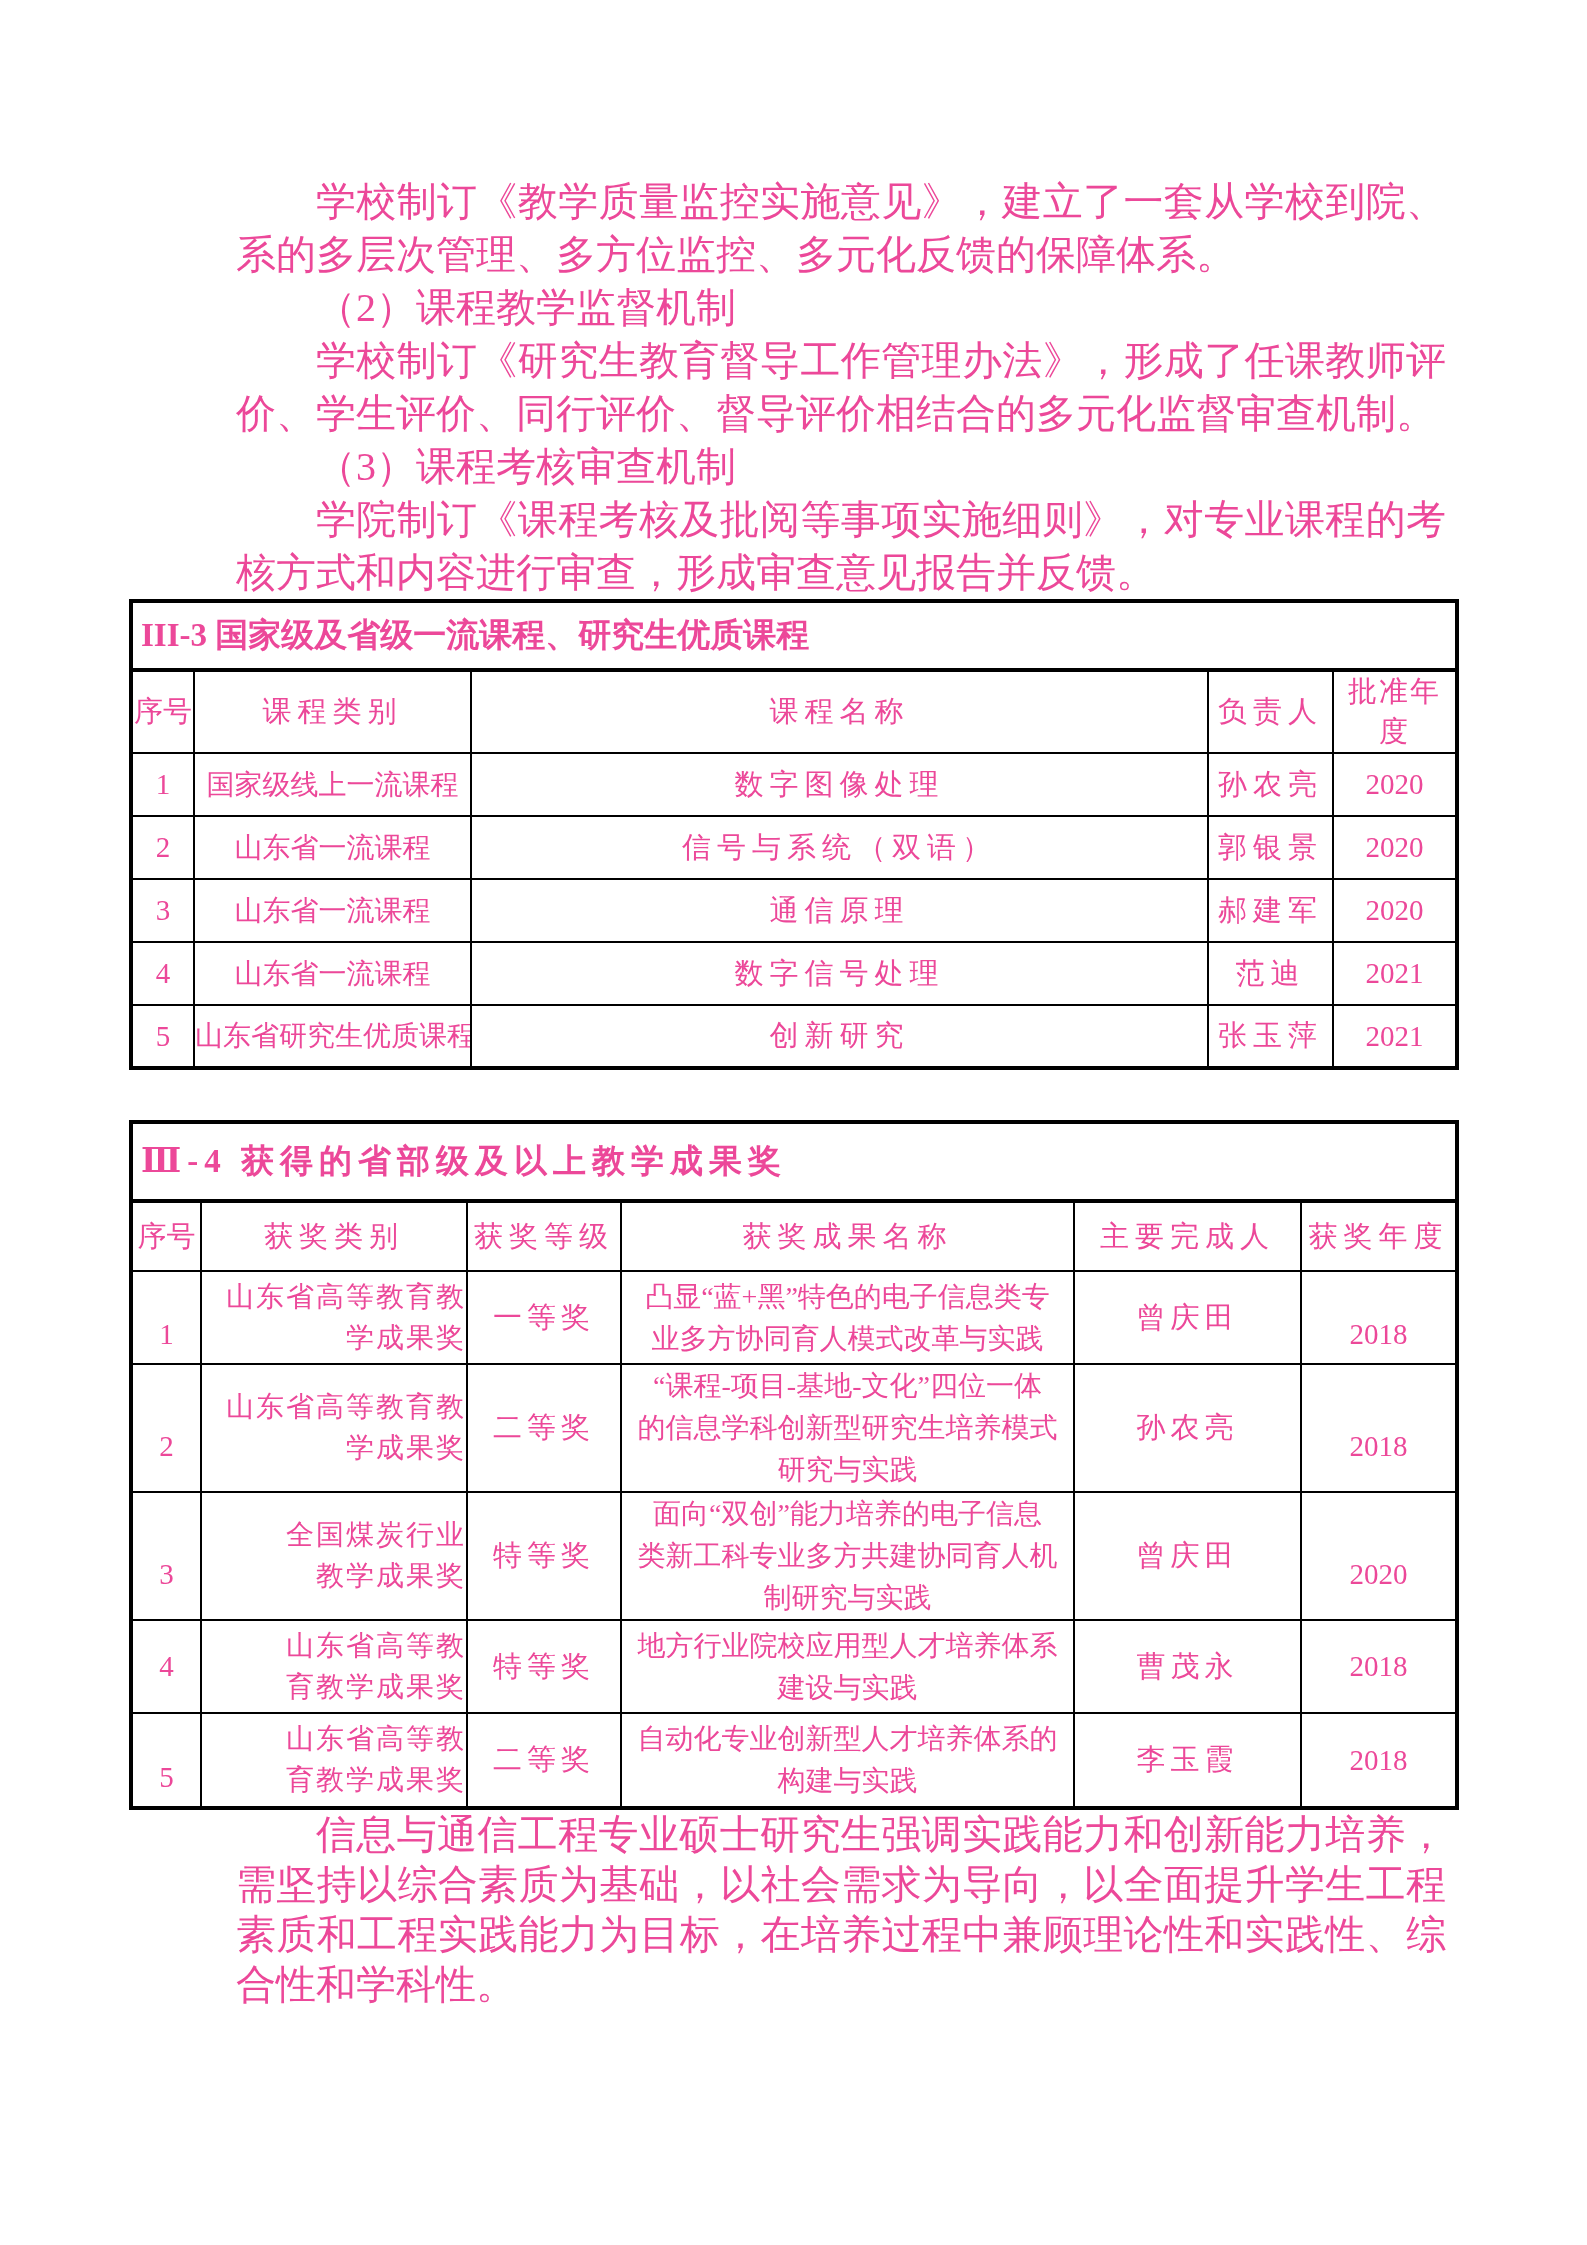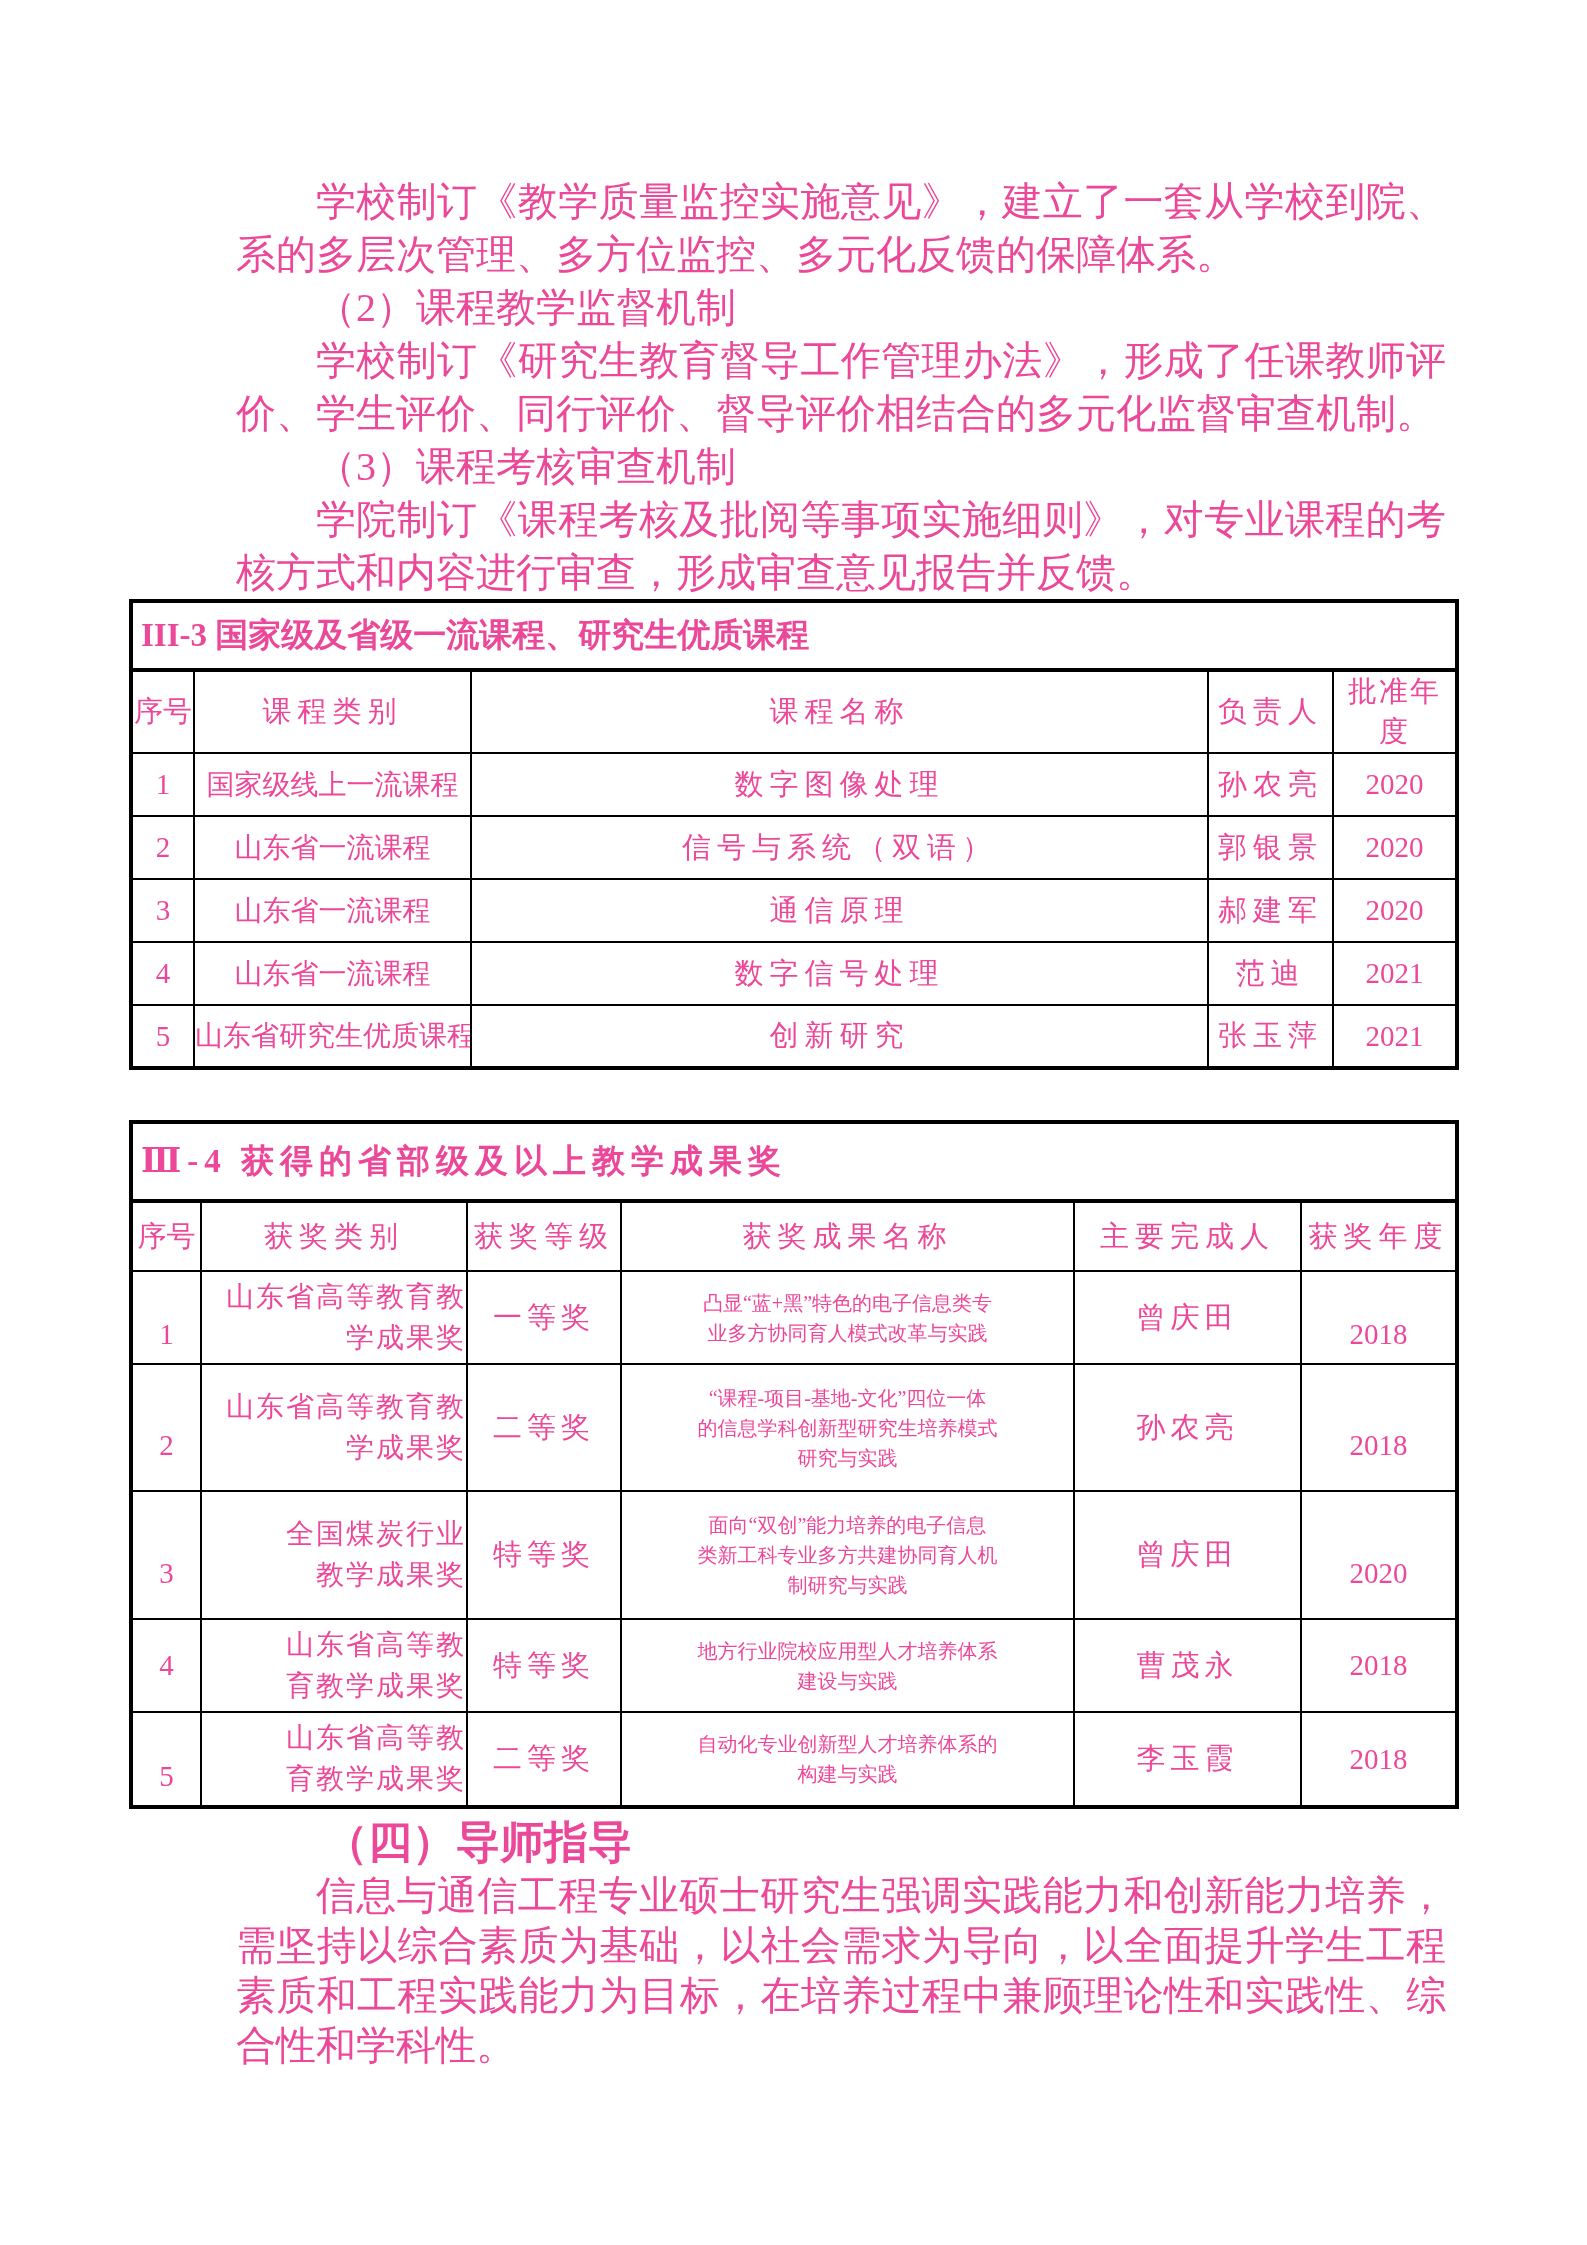--- a/index.html
+++ b/index.html
@@ -64,21 +64,21 @@
   #t4 { margin-top: 50px; }
   #t4 tr.title-row { height: 79px; }
   #t4 tr.title-row td { letter-spacing: 6px; }
   #t4 tr.head-row  { height: 70px; }
   #t4 tr.r1 { height: 93px; }
   #t4 tr.r2 { height: 127px; }
   #t4 tr.r3 { height: 128px; }
   #t4 tr.r4 { height: 93px; }
   #t4 tr.r5 { height: 95px; }
   #t4 td.c-cat  { font-size: 28px; letter-spacing: 2px; white-space: pre-line; line-height: 1.45; text-align: right; }
-  #t4 td.c-name { font-size: 20px; letter-spacing: 0; white-space: pre-line; line-height: 1.5; }
+  #t4 td.c-name { font-size: 28px; letter-spacing: 0; white-space: pre-line; line-height: 1.5; }
   #t4 td.c-grade  { letter-spacing: 5px; }
   #t4 td.c-person { letter-spacing: 5px; }
   #t4 td.c-num, #t4 td.c-year { letter-spacing: 0; }
   #t4 td.low   { vertical-align: bottom; padding-bottom: 12px; }
   #t4 td.lower { vertical-align: bottom; padding-bottom: 28px; }
 
   
   .section-heading {
     margin: 6px 0 0 236px;
     width: 1210px;
@@ -244,17 +244,16 @@
 育教学成果奖</td>
         <td class="c-grade">二等奖</td>
         <td class="c-name">自动化专业创新型人才培养体系的
 构建与实践</td>
         <td class="c-person">李玉霞</td>
         <td class="c-year">2018</td>
       </tr>
     </tbody>
   </table>
 
-  <h2 class="section-heading">（四）导师指导</h2>
   <p class="section-body">信息与通信工程专业硕士研究生强调实践能力和创新能力培养，需坚持以综合素质为基础，以社会需求为导向，以全面提升学生工程素质和工程实践能力为目标，在培养过程中兼顾理论性和实践性、综合性和学科性。</p>
 
 
 </div>
 
 </body></html>

